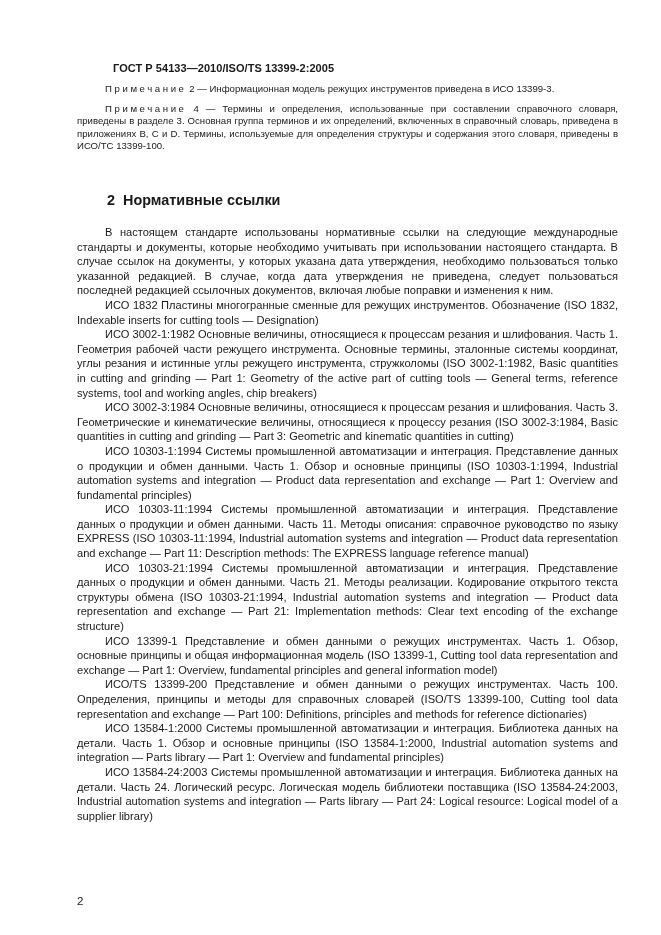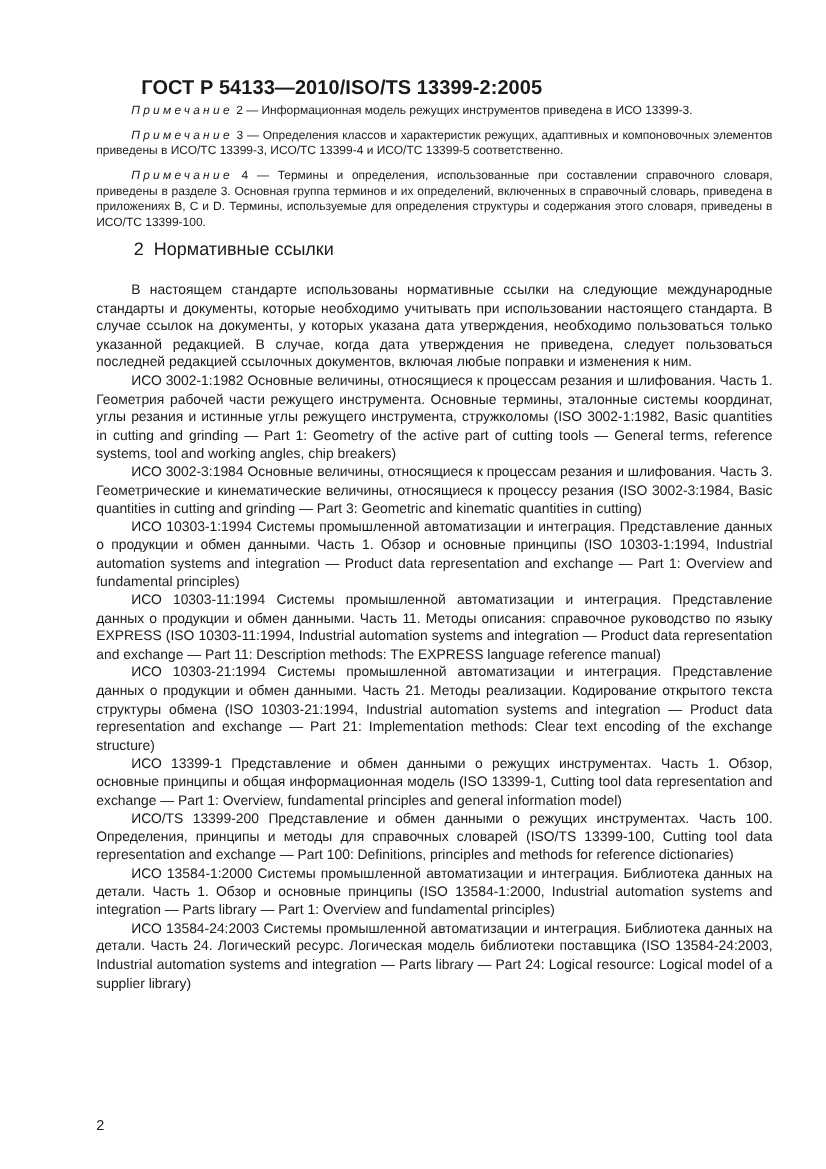--- a/index.html
+++ b/index.html
@@ -1,45 +1,45 @@
 <!DOCTYPE html>
 <html><head>
 <meta charset="utf-8">
 <style>
   html, body { margin:0; padding:0; background:#ffffff; }
   body { width:661px; height:935px; position:relative; overflow:hidden;
          font-family:"Liberation Sans", sans-serif; color:#1a1a1a; }
   .page { position:absolute; left:77px; top:0; width:541px; }
-  .header { position:absolute; top:62px; left:0; font-weight:bold; font-size:16px; letter-spacing:0.05px;padding-left:36px; }
+  .header { position:absolute; top:62px; left:0; font-weight:bold; font-size:11px; letter-spacing:0.05px;padding-left:36px; }
   .notes { position:absolute; top:83px; left:0; width:541px; font-size:9.6px; line-height:12.4px; }
   .note { text-align:justify; text-indent:28px; margin:0 0 7.6px 0; }
-  .spaced { letter-spacing:2.6px;font-style:italic; }
-  .heading { position:absolute; top:192px; left:30px; font-weight:normal; font-size:14.4px;text-align:right; }
+  .spaced { letter-spacing:2.6px; }
+  .heading { position:absolute; top:192px; left:30px; font-weight:bold; font-size:14.4px;text-align:right; }
   .body { position:absolute; top:225px; left:0; width:541px; font-size:11.1px; line-height:14.6px; }
   .para { text-align:justify; text-indent:28px; margin:0; }
   .pagenum { position:absolute; top:895px; left:0; font-size:11.5px; }
 </style>
 </head>
 <body>
 
 <div class="page">
   <div class="header">ГОСТ Р 54133—2010/ISO/TS 13399-2:2005</div>
 
   <div class="notes">
     <p class="note"><span class="spaced">Примечание</span><span> 2 — Информационная модель режущих инструментов приведена в ИСО 13399-3.</span></p>
-    <p class="note"><span class="spaced">Примечание</span><span> 3 — Определения классов и характеристик режущих, адаптивных и компоновочных элементов приведены в ИСО/ТС 13399-3, ИСО/ТС 13399-4 и ИСО/ТС 13399-5 соответственно.</span></p>
     <p class="note"><span class="spaced">Примечание</span><span> 4 — Термины и определения, использованные при составлении справочного словаря, приведены в разделе 3. Основная группа терминов и их определений, включенных в справочный словарь, приведена в приложениях В, С и D. Термины, используемые для определения структуры и содержания этого словаря, приведены в ИСО/ТС 13399-100.</span></p>
   </div>
 
   <div class="heading">
     <span>2</span>&nbsp;&nbsp;<span>Нормативные ссылки</span>
   </div>
 
   <div class="body">
     <p class="para" style="margin-bottom:0;">В настоящем стандарте использованы нормативные ссылки на следующие международные стандарты и документы, которые необходимо учитывать при использовании настоящего стандарта. В случае ссылок на документы, у которых указана дата утверждения, необходимо пользоваться только указанной редакцией. В случае, когда дата утверждения не приведена, следует пользоваться последней редакцией ссылочных документов, включая любые поправки и изменения к ним.</p>
+    <p class="para">ИСО 1832 Пластины многогранные сменные для режущих инструментов. Обозначение (ISO 1832, Indexable inserts for cutting tools — Designation)</p>
     <p class="para">ИСО 3002-1:1982 Основные величины, относящиеся к процессам резания и шлифования. Часть 1. Геометрия рабочей части режущего инструмента. Основные термины, эталонные системы координат, углы резания и истинные углы режущего инструмента, стружколомы (ISO 3002-1:1982, Basic quantities in cutting and grinding — Part 1: Geometry of the active part of cutting tools — General terms, reference systems, tool and working angles, chip breakers)</p>
     <p class="para">ИСО 3002-3:1984 Основные величины, относящиеся к процессам резания и шлифования. Часть 3. Геометрические и кинематические величины, относящиеся к процессу резания (ISO 3002-3:1984, Basic quantities in cutting and grinding — Part 3: Geometric and kinematic quantities in cutting)</p>
     <p class="para">ИСО 10303-1:1994 Системы промышленной автоматизации и интеграция. Представление данных о продукции и обмен данными. Часть 1. Обзор и основные принципы (ISO 10303-1:1994, Industrial automation systems and integration — Product data representation and exchange — Part 1: Overview and fundamental principles)</p>
     <p class="para">ИСО 10303-11:1994 Системы промышленной автоматизации и интеграция. Представление данных о продукции и обмен данными. Часть 11. Методы описания: справочное руководство по языку EXPRESS (ISO 10303-11:1994, Industrial automation systems and integration — Product data representation and exchange — Part 11: Description methods: The EXPRESS language reference manual)</p>
     <p class="para">ИСО 10303-21:1994 Системы промышленной автоматизации и интеграция. Представление данных о продукции и обмен данными. Часть 21. Методы реализации. Кодирование открытого текста структуры обмена (ISO 10303-21:1994, Industrial automation systems and integration — Product data representation and exchange — Part 21: Implementation methods: Clear text encoding of the exchange structure)</p>
     <p class="para">ИСО 13399-1 Представление и обмен данными о режущих инструментах. Часть 1. Обзор, основные принципы и общая информационная модель (ISO 13399-1, Cutting tool data representation and exchange — Part 1: Overview, fundamental principles and general information model)</p>
     <p class="para">ИСО/TS 13399-200 Представление и обмен данными о режущих инструментах. Часть 100. Определения, принципы и методы для справочных словарей (ISO/TS 13399-100, Cutting tool data representation and exchange — Part 100: Definitions, principles and methods for reference dictionaries)</p>
     <p class="para">ИСО 13584-1:2000 Системы промышленной автоматизации и интеграция. Библиотека данных на детали. Часть 1. Обзор и основные принципы (ISO 13584-1:2000, Industrial automation systems and integration — Parts library — Part 1: Overview and fundamental principles)</p>
     <p class="para">ИСО 13584-24:2003 Системы промышленной автоматизации и интеграция. Библиотека данных на детали. Часть 24. Логический ресурс. Логическая модель библиотеки поставщика (ISO 13584-24:2003, Industrial automation systems and integration — Parts library — Part 24: Logical resource: Logical model of a supplier library)</p>
   </div>

